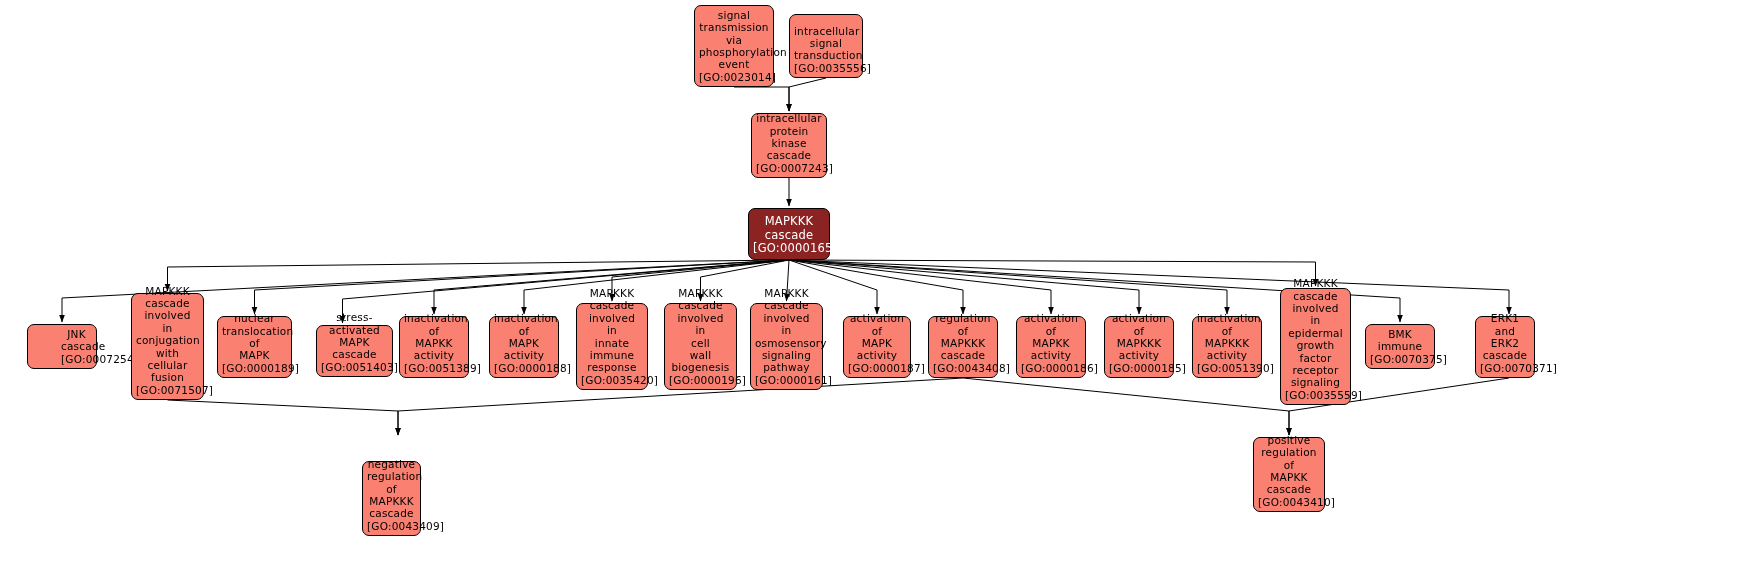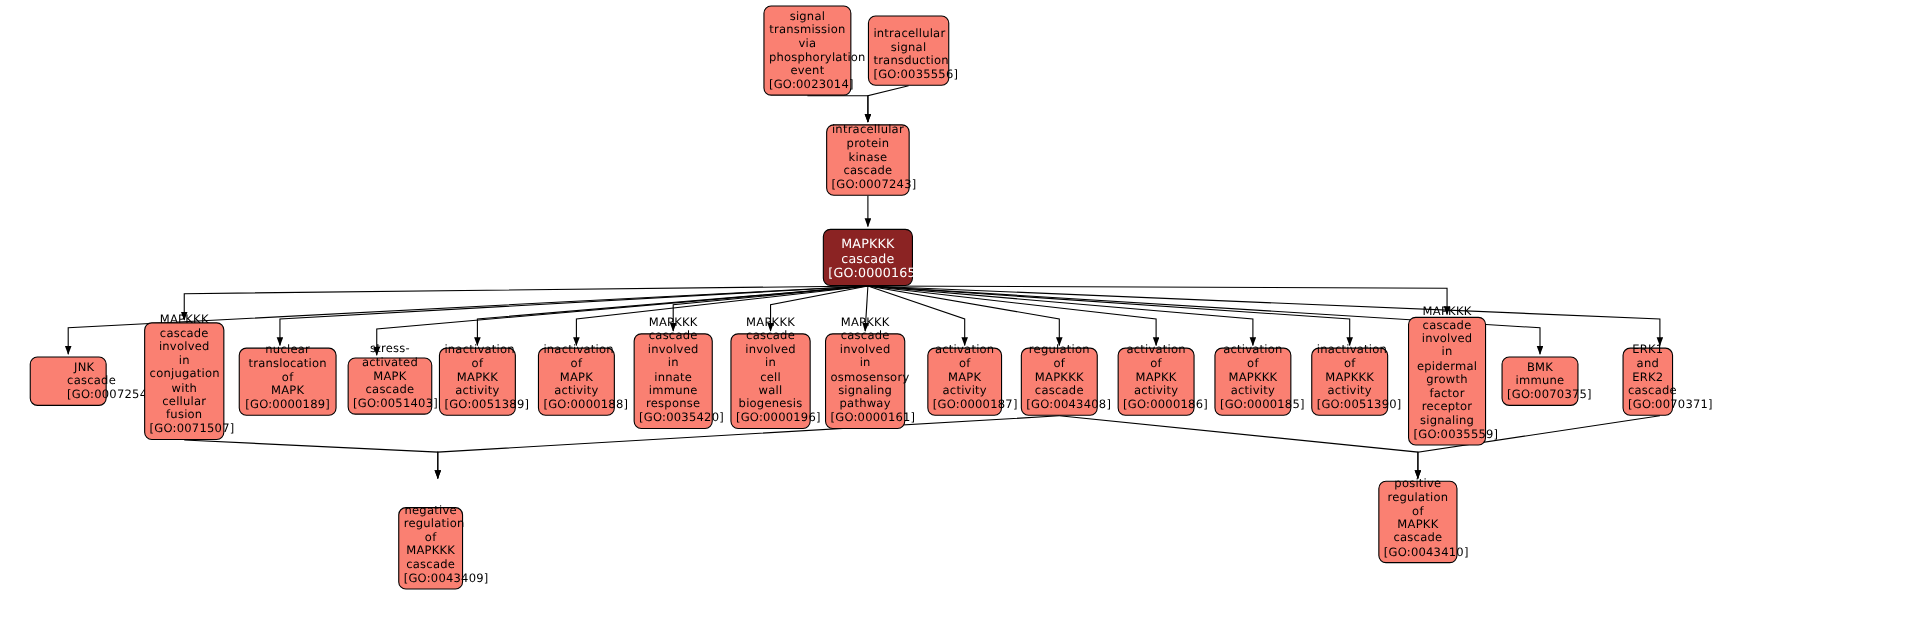--- a/index.html
+++ b/index.html
@@ -88,21 +88,21 @@
         <span>MAPKKK
 cascade
 involved
 in
 conjugation
 with
 cellular
 fusion
 [GO:0071507]</span>
       </div>
-      <div class="node" style="left: 217px; top: 316px; width: 89px; height: 62px;">
+      <div class="node" style="left: 217px; top: 316px; width: 75px; height: 62px;">
         <span>nuclear
 translocation
 of
 MAPK
 [GO:0000189]</span>
       </div>
       <div class="node" style="left: 316px; top: 325px; width: 77px; height: 52px;">
         <span>stress-activated
 MAPK
 cascade
@@ -197,21 +197,21 @@
 factor
 receptor
 signaling
 [GO:0035559]</span>
       </div>
       <div class="node" style="left: 1365px; top: 324px; width: 70px; height: 45px;">
         <span>BMK
 immune
 [GO:0070375]</span>
       </div>
-      <div class="node" style="left: 1475px; top: 316px; width: 46px; height: 62px;">
+      <div class="node" style="left: 1475px; top: 316px; width: 60px; height: 62px;">
         <span>ERK1
 and
 ERK2
 cascade
 [GO:0070371]</span>
       </div>
       <div class="node" style="left: 362px; top: 461px; width: 59px; height: 75px;">
         <span>negative
 regulation
 of

